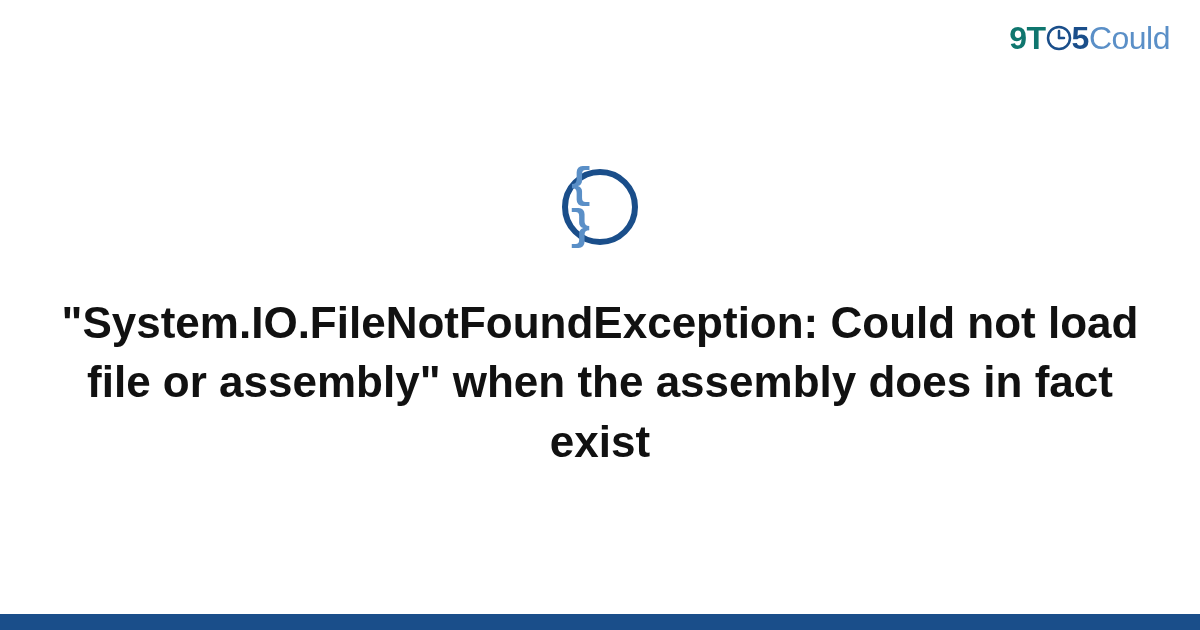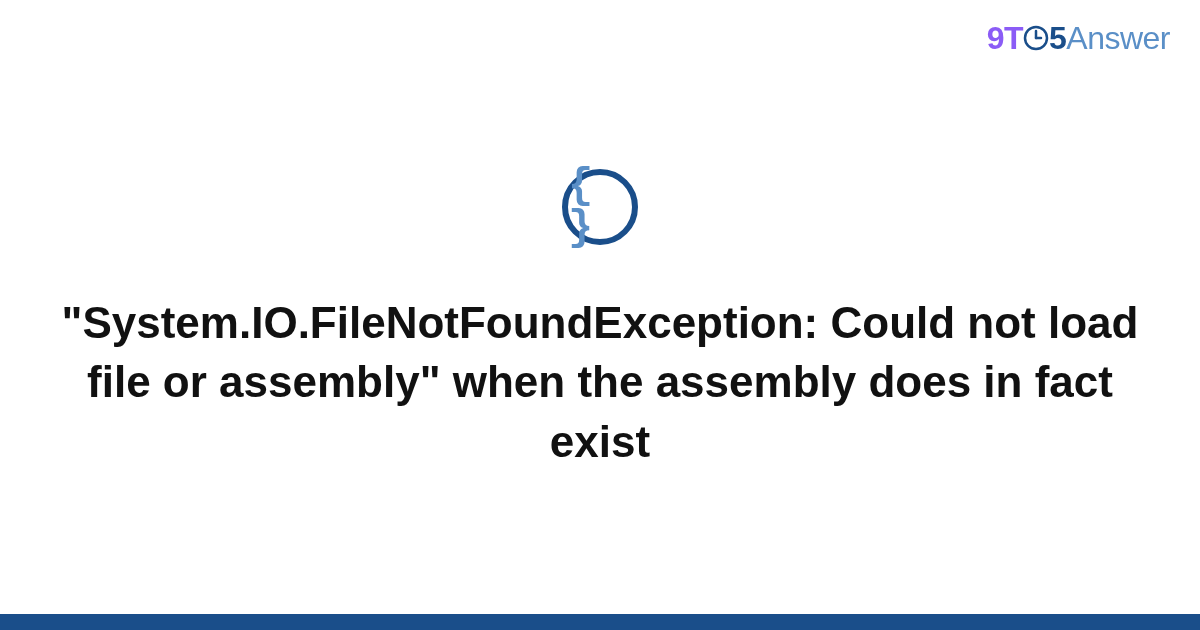--- a/index.html
+++ b/index.html
@@ -12,21 +12,21 @@
       overflow: hidden;
     }
     .header-logo {
       position: absolute;
       top: 20px;
       right: 30px;
       font-size: 32px;
       font-weight: 500;
       letter-spacing: -0.5px;
     }
-    .header-logo .t9 { color: #8b5cf6; font-weight: 600; }
+    .header-logo .t9 { color: #0f766e; font-weight: 600; }
     .header-logo .clock {
       display: inline-flex;
       align-items: center;
       justify-content: center;
       vertical-align: -2px;
     }
     .header-logo .clock svg { display: block; }
     .header-logo .five { color: #1a4e8a; font-weight: 600; }
     .header-logo .answer { color: #5a8fc7; font-weight: 400; }
 
@@ -76,21 +76,21 @@
 </head>
 <body>
 
 <div class="header-logo">
   <span class="t9">9T</span><span class="clock">
       <svg width="26" height="26" viewBox="0 0 26 26">
         <circle cx="13" cy="13" r="11" fill="none" stroke="#1a4e8a" stroke-width="2.5"></circle>
         <line x1="13" y1="13" x2="13" y2="6" stroke="#1a4e8a" stroke-width="2.5" stroke-linecap="round"></line>
         <line x1="13" y1="13" x2="18" y2="13" stroke="#1a4e8a" stroke-width="2.5" stroke-linecap="round"></line>
       </svg>
-    </span><span class="five">5</span><span class="answer">Answer</span>
+    </span><span class="five">5</span><span class="answer">Could</span>
 </div>
 
 <div class="content">
   <div class="code-icon">
     <span class="braces">{ }</span>
   </div>
   <h1 class="title">"System.IO.FileNotFoundException: Could not load file or assembly" when the assembly does in fact exist</h1>
 </div>
 
 <div class="footer-bar"></div>

